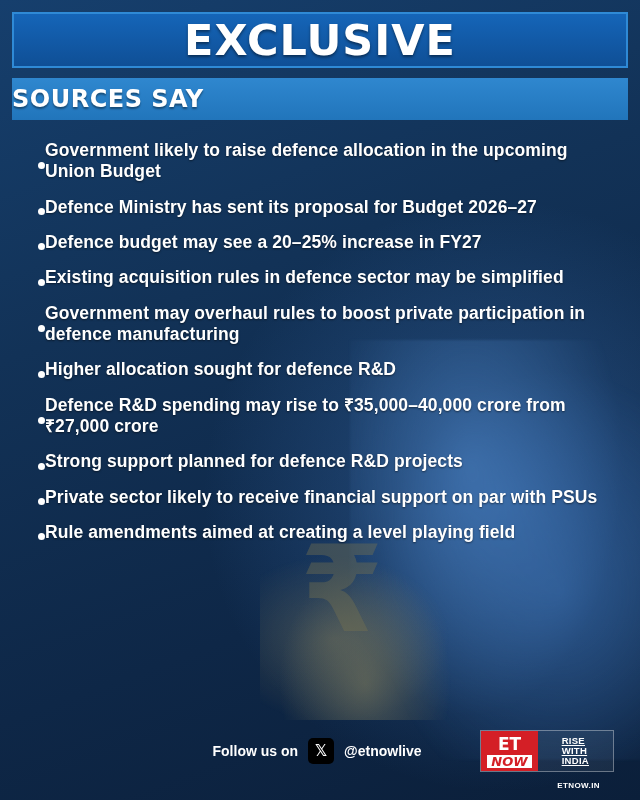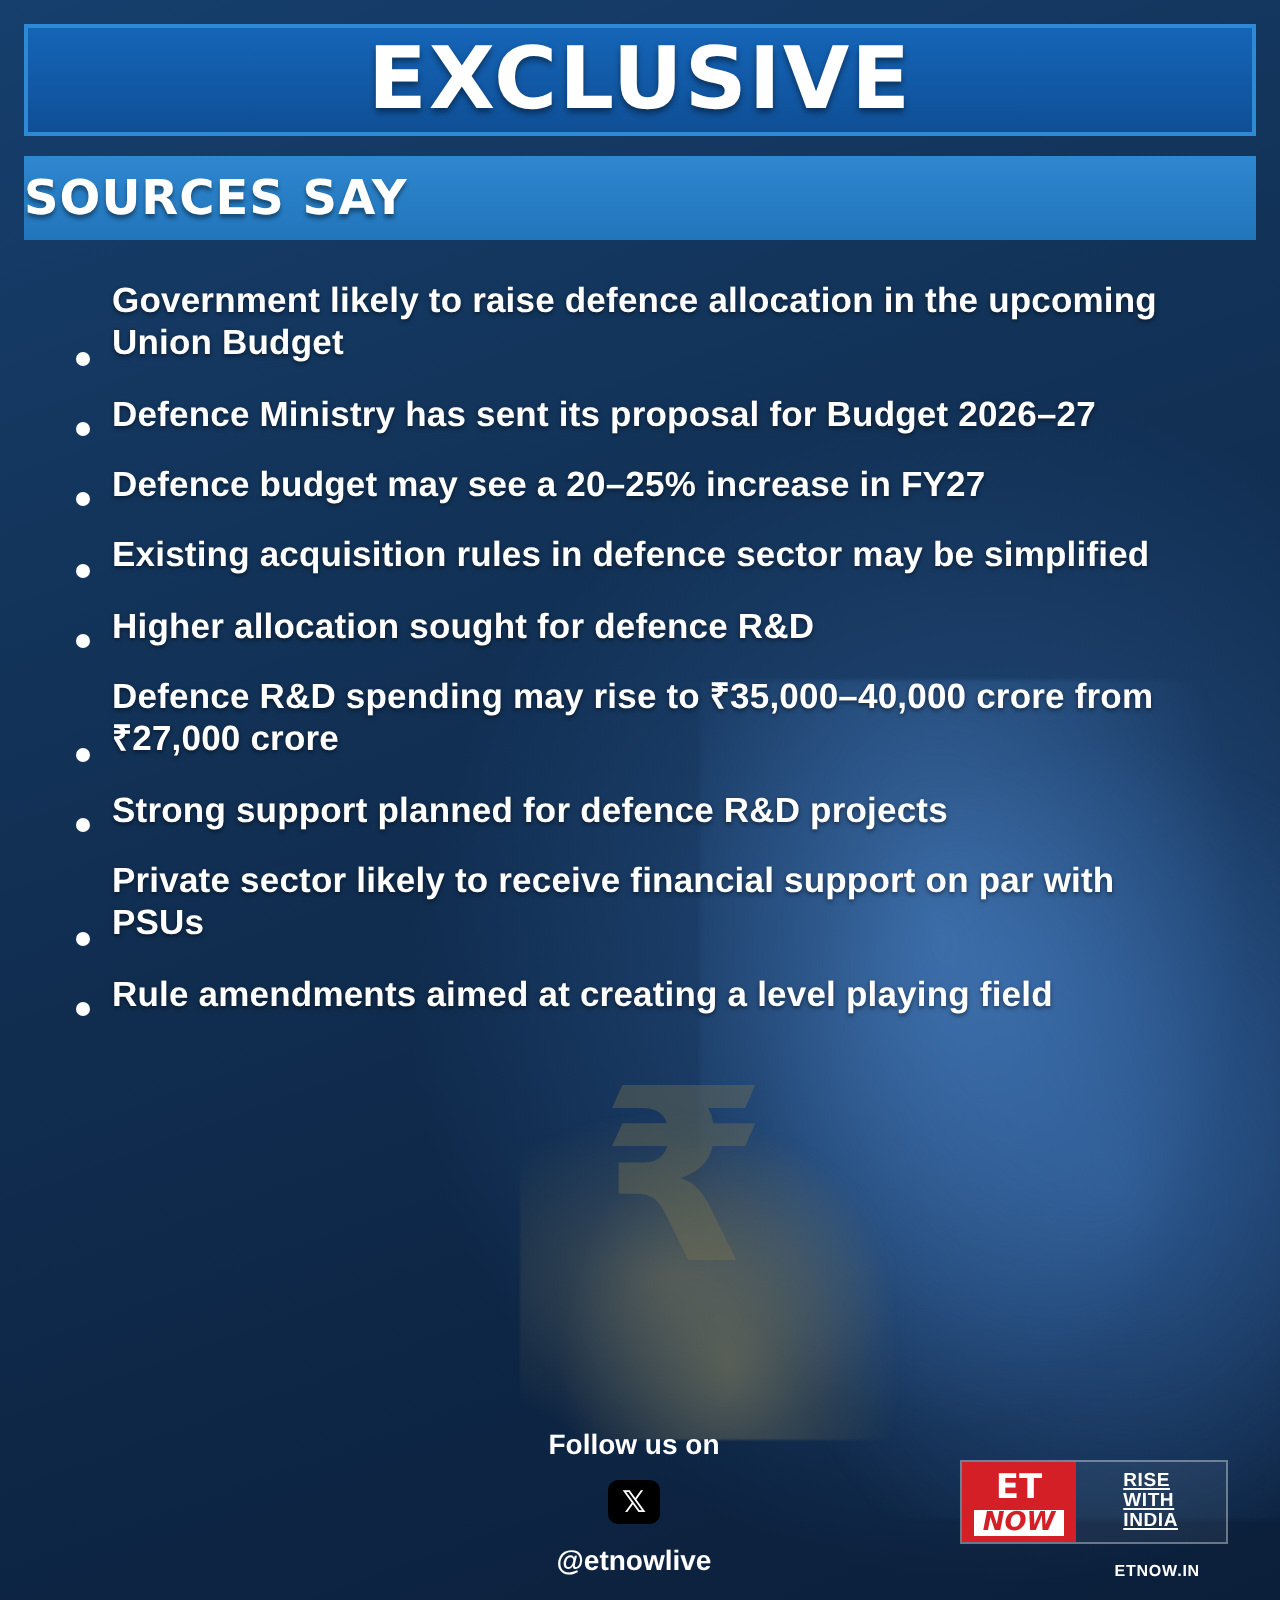--- a/index.html
+++ b/index.html
@@ -75,22 +75,21 @@
 
   .points {
     flex: 1;
     padding: 20px 22px 0 26px;
     display: flex;
     flex-direction: column;
     gap: 14px;
   }
   .point {
     display: flex;
-    align-items: flex-end;
-    gap: 11px;
+    align-items: center;
   }
   .bullet {
     flex: 0 0 auto;
     width: 7px; height: 7px;
     border-radius: 50%;
     background: #ffffff;
     margin-top: 8px;
   }
   .point-text {
     color: #ffffff;
@@ -102,21 +101,20 @@
   }
 
   .footer {
     height: 74px;
     display: flex;
     align-items: center;
     justify-content: center;
     gap: 10px;
     padding-right: 6px;
     position: relative;
-    flex-direction: column;
   }
   .follow-text {
     color: #ffffff;
     font-size: 14px;
     font-weight: bold;
   }
   .x-badge {
     width: 26px; height: 26px;
     background: #000000;
     border-radius: 5px;
@@ -189,20 +187,24 @@
         <span class="bullet"></span>
         <span class="point-text">Defence Ministry has sent its proposal for Budget 2026–27</span>
       </div>
       <div class="point">
         <span class="bullet"></span>
         <span class="point-text">Defence budget may see a 20–25% increase in FY27</span>
       </div>
       <div class="point">
         <span class="bullet"></span>
         <span class="point-text">Existing acquisition rules in defence sector may be simplified</span>
+      </div>
+      <div class="point">
+        <span class="bullet"></span>
+        <span class="point-text">Government may overhaul rules to boost private participation in defence manufacturing</span>
       </div>
       <div class="point">
         <span class="bullet"></span>
         <span class="point-text">Higher allocation sought for defence R&amp;D</span>
       </div>
       <div class="point">
         <span class="bullet"></span>
         <span class="point-text">Defence R&amp;D spending may rise to ₹35,000–40,000 crore from ₹27,000 crore</span>
       </div>
       <div class="point">

